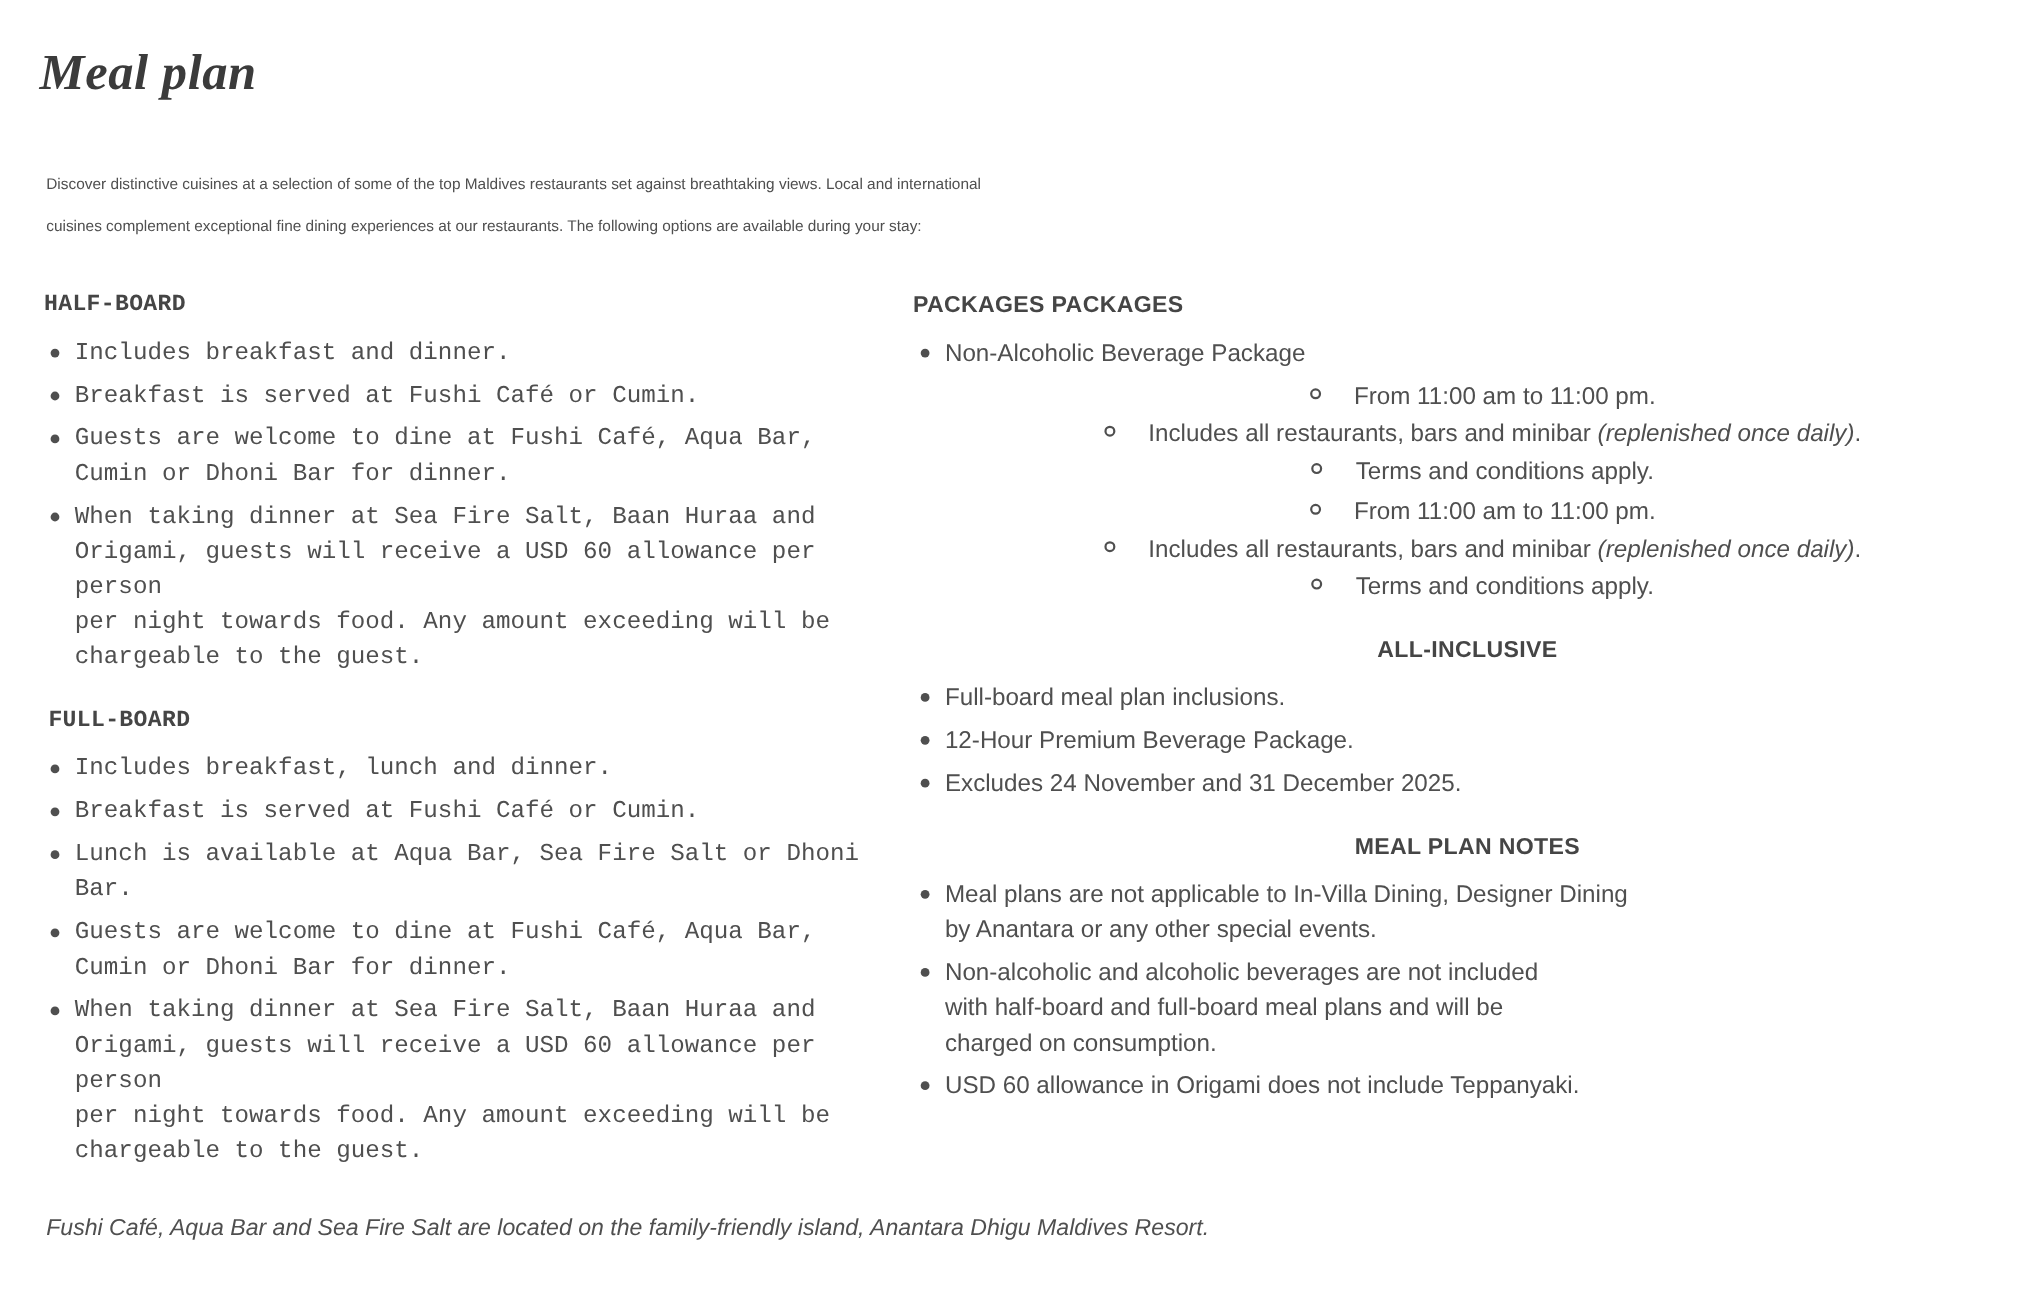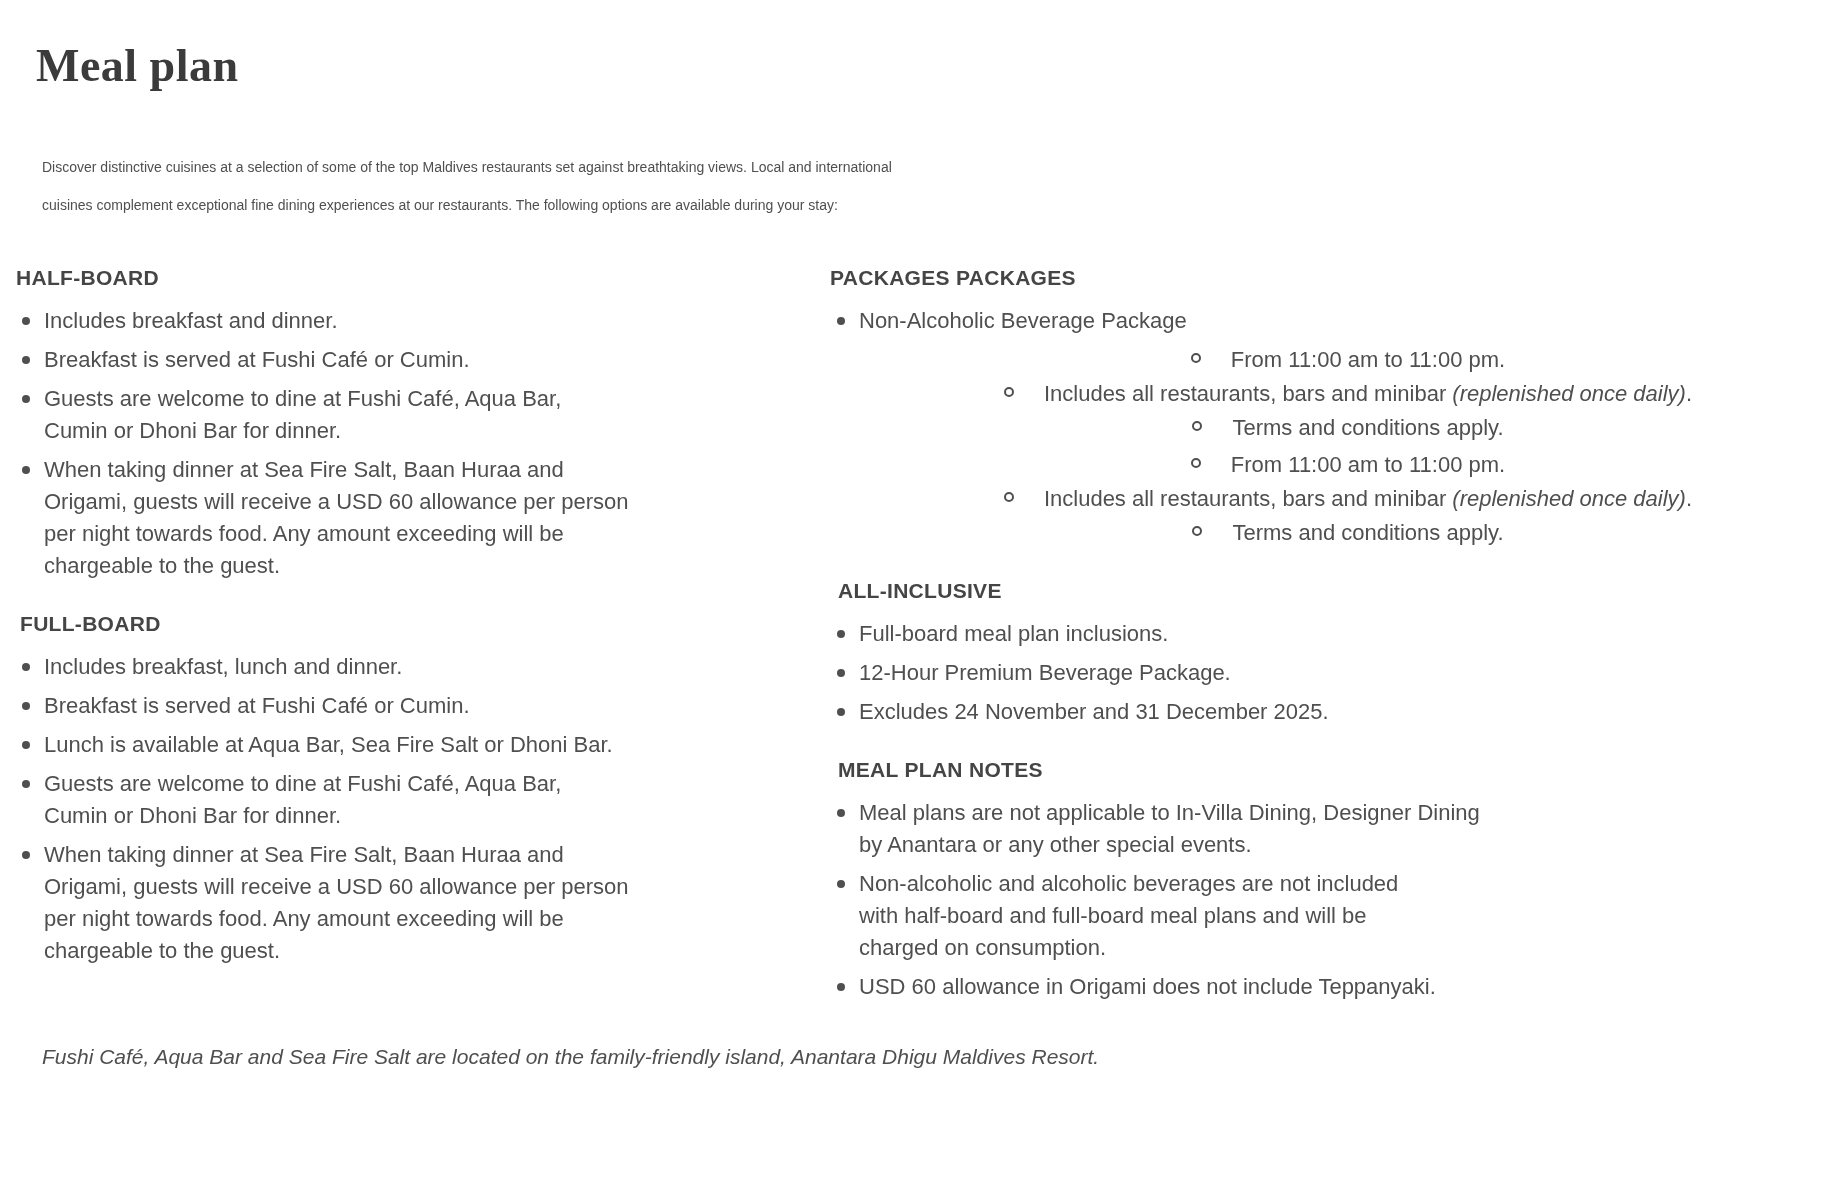--- a/index.html
+++ b/index.html
@@ -18,52 +18,54 @@
     background: #ffffff;
   }
   .page-title {
     margin: 38px 0 0 36px;
     font-family: "Liberation Serif", serif;
     font-weight: 700;
     font-size: 46px;
     line-height: 56px;
     letter-spacing: 0.5px;
     color: #3b3b3b;
+    font-style: italic;
   }
   .intro {
     margin: 54px 0 0 42px;
     font-size: 14px;
     line-height: 38px;
     color: #4f4f4f;
     white-space: pre-line;
   }
   .columns {
     display: flex;
     align-items: flex-start;
     margin-top: 38px;
   }
   .col-left {
     flex: none;
     width: 830px;
-    padding-left: 16px;
+    padding-left: 40px;
+    font-family: Liberation Mono, monospace;
   }
   .col-right {
     flex: none;
     width: 1000px;
   }
   .section + .section { margin-top: 26px; }
   .section-heading {
     font-size: 21px;
     font-weight: 700;
     line-height: 32px;
     letter-spacing: 0.3px;
     color: #454545;
   }
   .indent-4 { margin-left: 4px; }
-  .indent-8 { margin-left: 8px; }
+  .indent-8 { margin-left: 8px; text-align: center; }
   .list { margin-top: 11px; }
   .li {
     display: flex;
     margin-bottom: 7px;
   }
   .dot {
     flex: none;
     width: 8px;
     height: 8px;
     border-radius: 50%;

